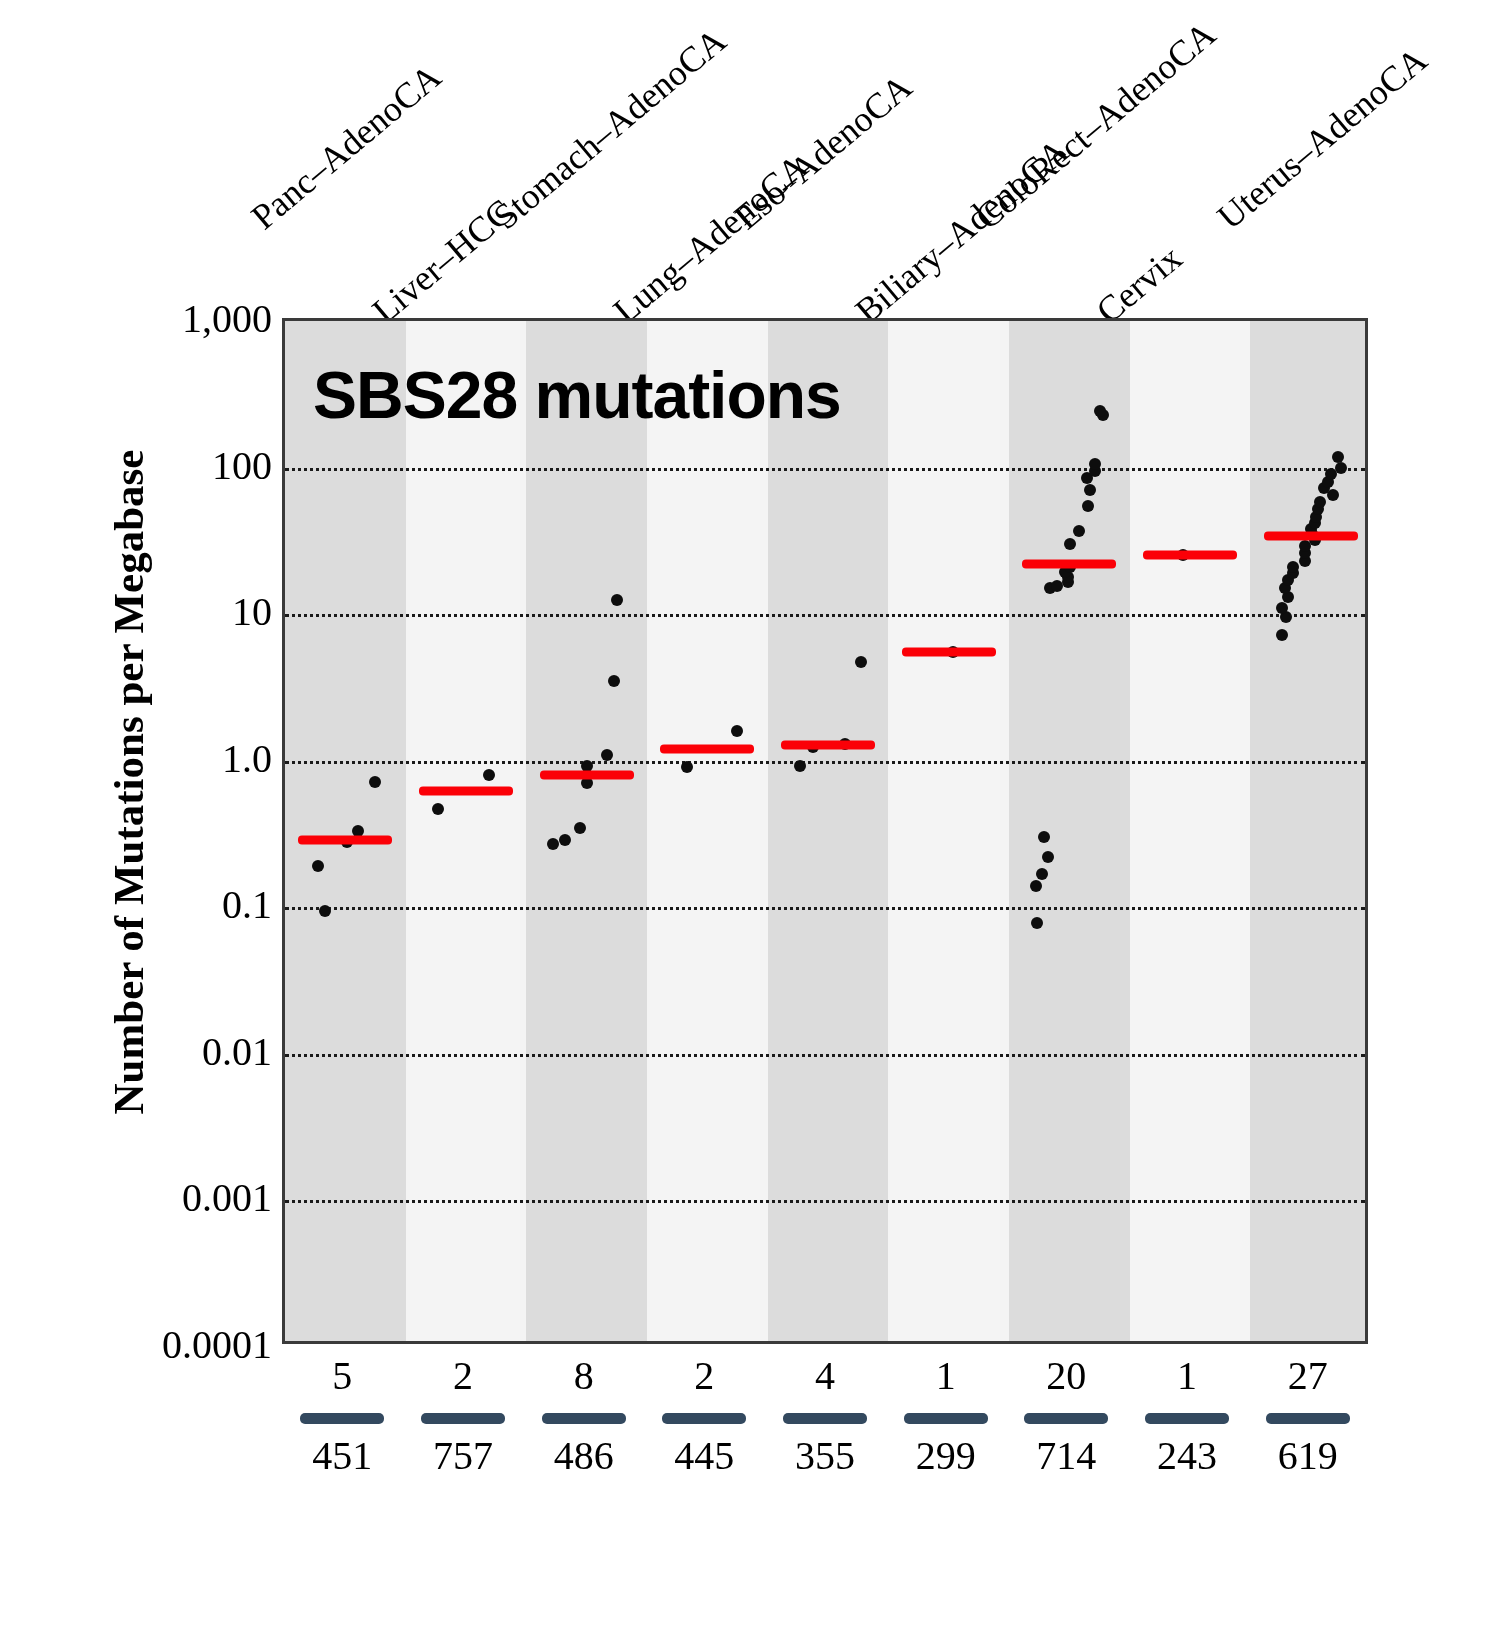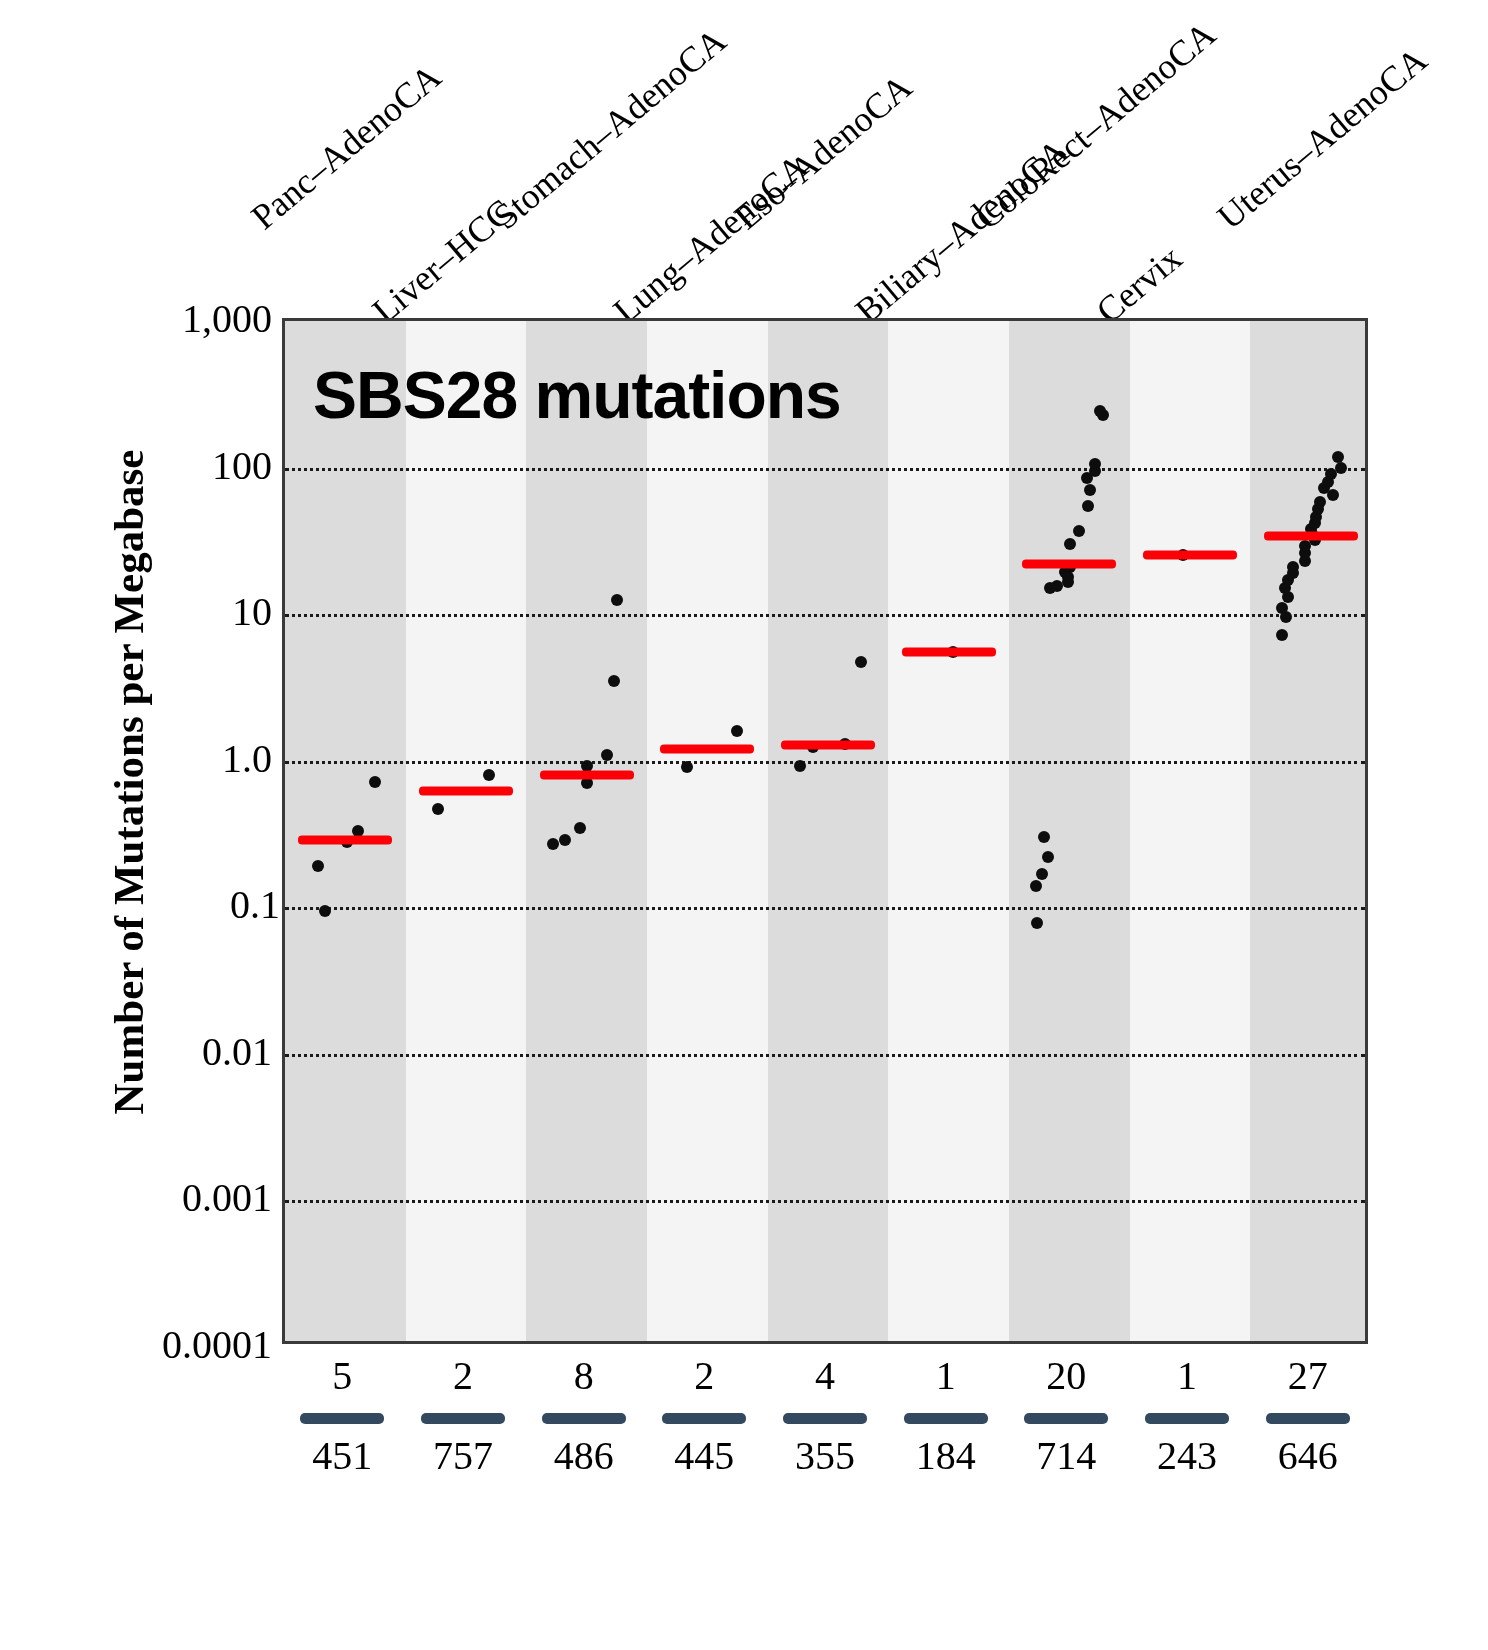--- a/index.html
+++ b/index.html
@@ -43,21 +43,21 @@
 <body>
 
 <div id="plot-wrap">
 
   <div id="ylabel">Number of Mutations per Megabase</div>
   <div id="yticks-host">
       <div class="ytick" style="top: 318px; left: 60px; width: 212px; right: auto;">1,000</div>
       <div class="ytick" style="top: 464.571px; left: 60px; width: 212px; right: auto;">100</div>
       <div class="ytick" style="top: 611.143px; left: 60px; width: 212px; right: auto;">10</div>
       <div class="ytick" style="top: 757.714px; left: 60px; width: 212px; right: auto;">1.0</div>
-      <div class="ytick" style="top: 904.286px; left: 68px; width: 212px; right: auto;">0.1</div>
+      <div class="ytick" style="top: 904.286px; left: 60px; width: 212px; right: auto;">0.1</div>
       <div class="ytick" style="top: 1050.86px; left: 60px; width: 212px; right: auto;">0.01</div>
       <div class="ytick" style="top: 1197.43px; left: 60px; width: 212px; right: auto;">0.001</div>
       <div class="ytick" style="top: 1344px; left: 60px; width: 212px; right: auto;">0.0001</div>
     </div>
   <div id="catlabels-host">
       <div class="catlabel" style="left: 270.333px; top: 196px;">Panc–AdenoCA</div>
       <div class="catlabel" style="left: 391px; top: 290px;">Liver–HCC</div>
       <div class="catlabel" style="left: 511.667px; top: 196px;">Stomach–AdenoCA</div>
       <div class="catlabel" style="left: 632.333px; top: 290px;">Lung–AdenoCA</div>
       <div class="catlabel" style="left: 753px; top: 196px;">Eso–AdenoCA</div>
@@ -77,30 +77,30 @@
       <div class="count-bar" style="left: 583.667px;"></div>
       <div class="count-bot" style="left: 583.667px;">486</div>
       <div class="count-top" style="left: 704.333px;">2</div>
       <div class="count-bar" style="left: 704.333px;"></div>
       <div class="count-bot" style="left: 704.333px;">445</div>
       <div class="count-top" style="left: 825px;">4</div>
       <div class="count-bar" style="left: 825px;"></div>
       <div class="count-bot" style="left: 825px;">355</div>
       <div class="count-top" style="left: 945.667px;">1</div>
       <div class="count-bar" style="left: 945.667px;"></div>
-      <div class="count-bot" style="left: 945.667px;">184</div>
+      <div class="count-bot" style="left: 945.667px;">299</div>
       <div class="count-top" style="left: 1066.33px;">20</div>
       <div class="count-bar" style="left: 1066.33px;"></div>
       <div class="count-bot" style="left: 1066.33px;">714</div>
       <div class="count-top" style="left: 1187px;">1</div>
       <div class="count-bar" style="left: 1187px;"></div>
       <div class="count-bot" style="left: 1187px;">243</div>
       <div class="count-top" style="left: 1307.67px;">27</div>
       <div class="count-bar" style="left: 1307.67px;"></div>
-      <div class="count-bot" style="left: 1307.67px;">646</div>
+      <div class="count-bot" style="left: 1307.67px;">619</div>
     </div>
 
   <div id="plot-frame">
     <div id="bands-host">
         <div class="band dark" style="left: 0px; width: 120.667px;"></div>
         <div class="band light" style="left: 120.667px; width: 120.667px;"></div>
         <div class="band dark" style="left: 241.333px; width: 120.667px;"></div>
         <div class="band light" style="left: 362px; width: 120.667px;"></div>
         <div class="band dark" style="left: 482.667px; width: 120.667px;"></div>
         <div class="band light" style="left: 603.333px; width: 120.667px;"></div>

